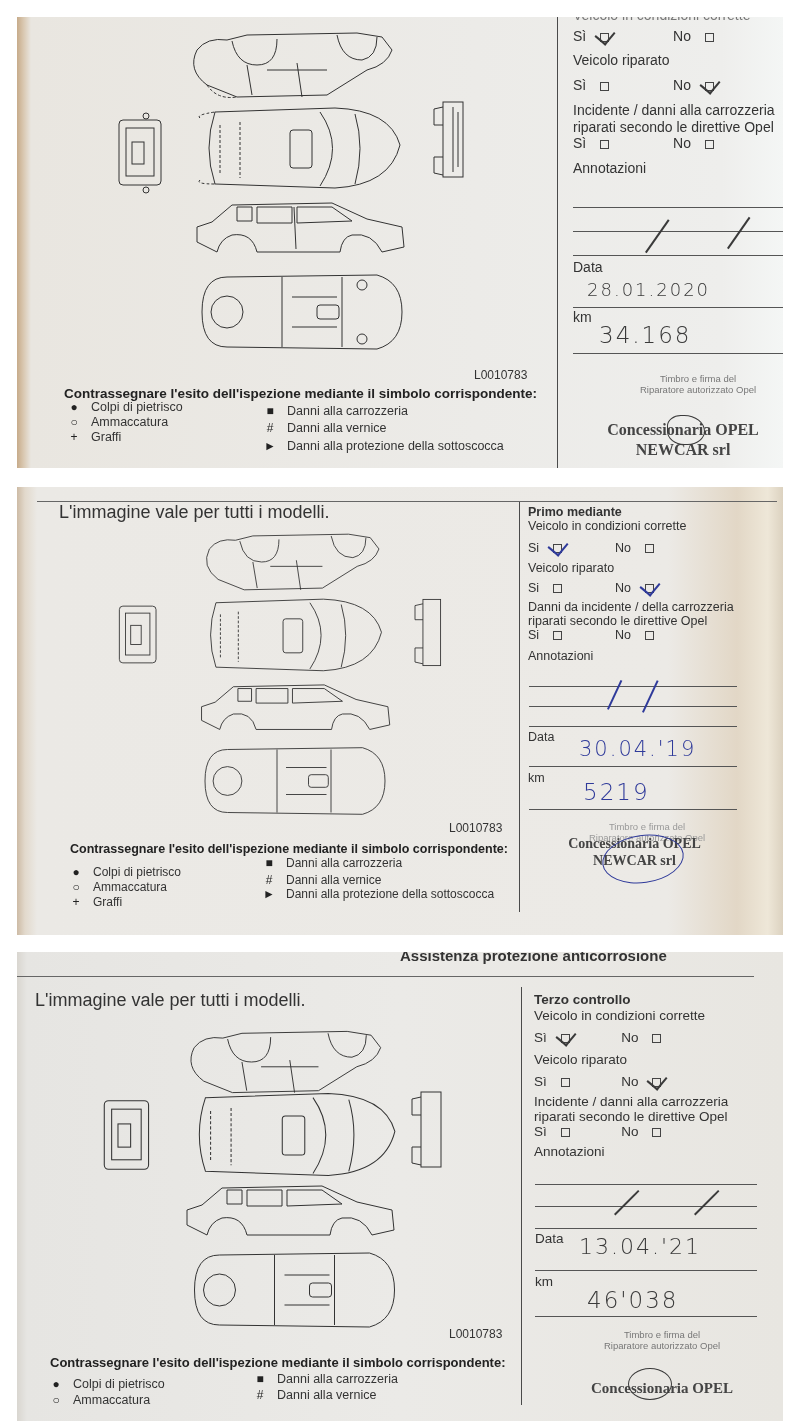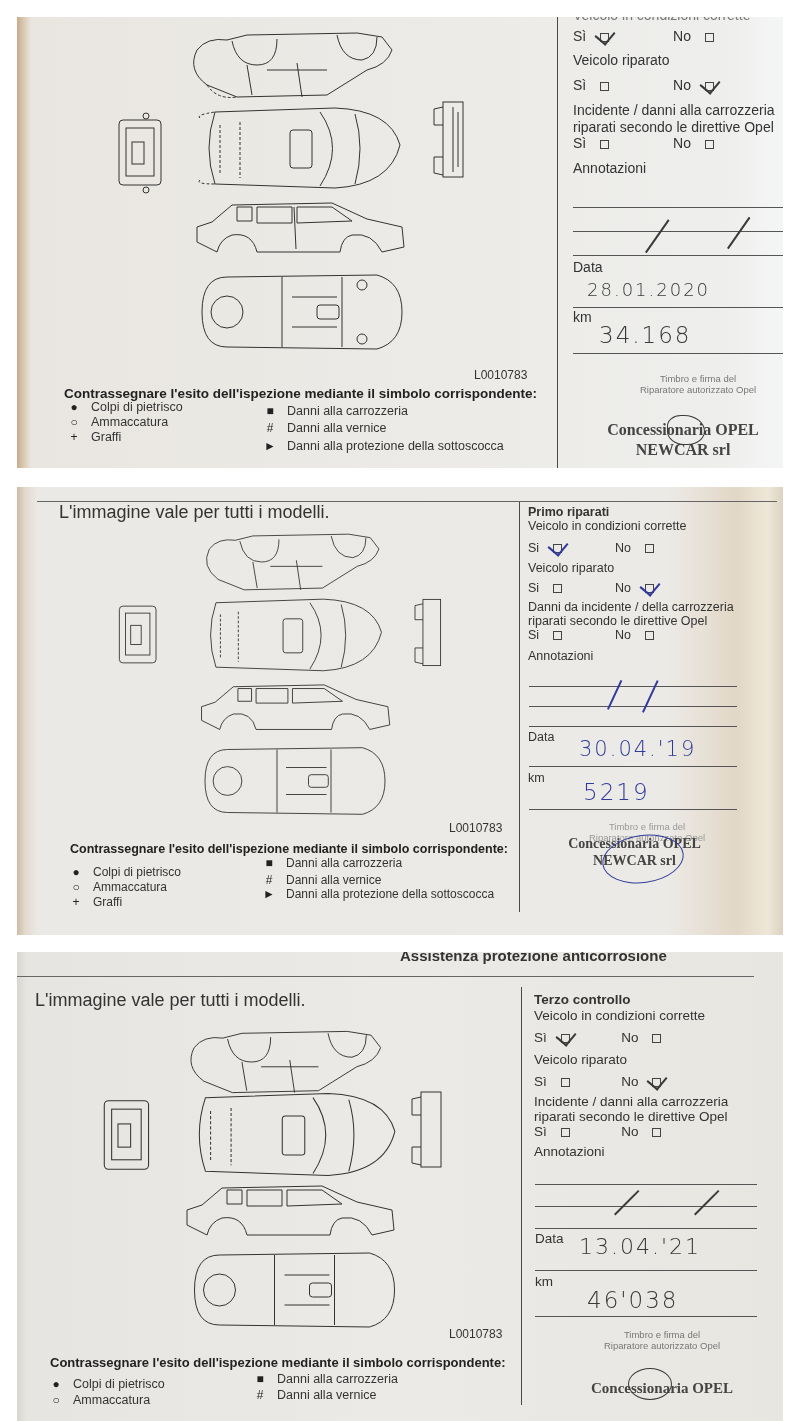--- a/index.html
+++ b/index.html
@@ -243,21 +243,21 @@
   <div class="legend-item" style="left:245px; top:386px; font-size:12px;">
     <span class="sym">#</span>
     <span>Danni alla vernice</span>
   </div>
   <div class="legend-item" style="left:245px; top:400px; font-size:12px;">
     <span class="sym">►</span>
     <span>Danni alla protezione della sottoscocca</span>
   </div>
 
   <div class="side" style="left:511px; top:18px; width:220px; height:200px; font-size:12.5px;">
-    <div class="row head" style="left:0; top:0;">Primo riparati</div>
+    <div class="row head" style="left:0; top:0;">Primo mediante</div>
     <div class="row" style="left:0; top:14px;">Veicolo in condizioni corrette</div>
     <div class="row" style="left:0; top:36px;">
       <span>Si</span>
       <span class="chk marked" style="margin-left:10px;"></span>
       <span style="margin-left:50px;">No</span>
       <span class="chk" style="margin-left:10px;"></span>
     </div>
     <div class="row" style="left:0; top:56px;">Veicolo riparato</div>
     <div class="row" style="left:0; top:76px;">
       <span>Si</span>

